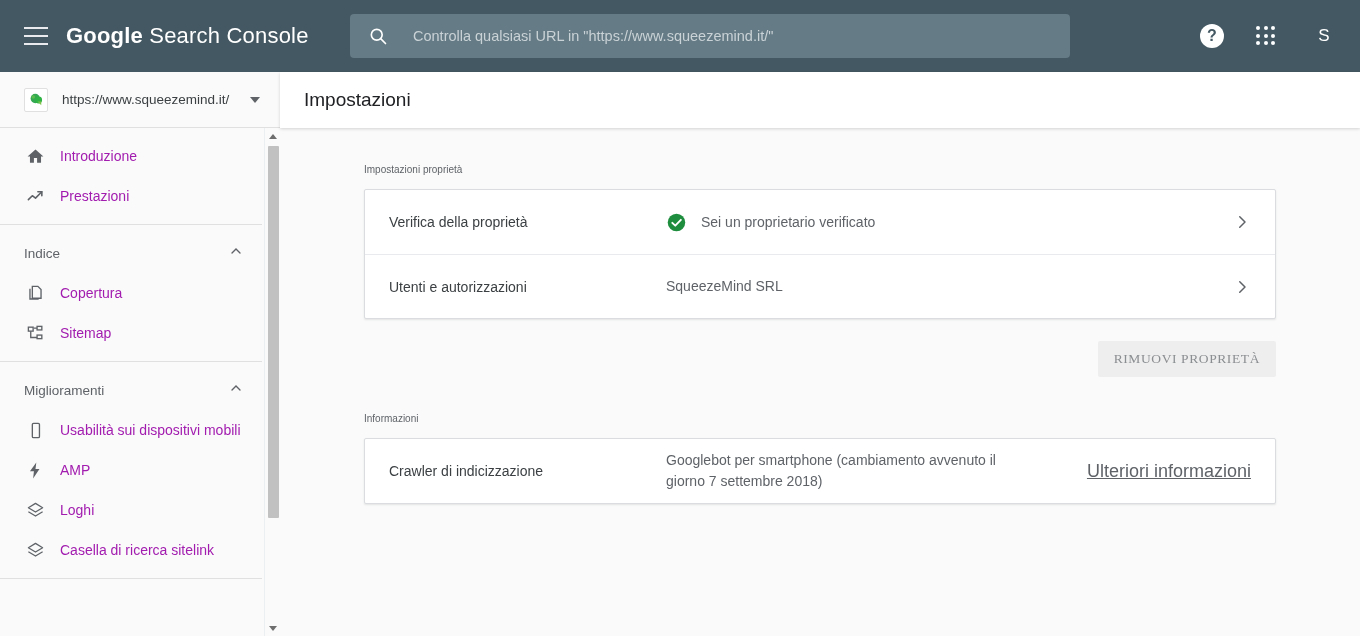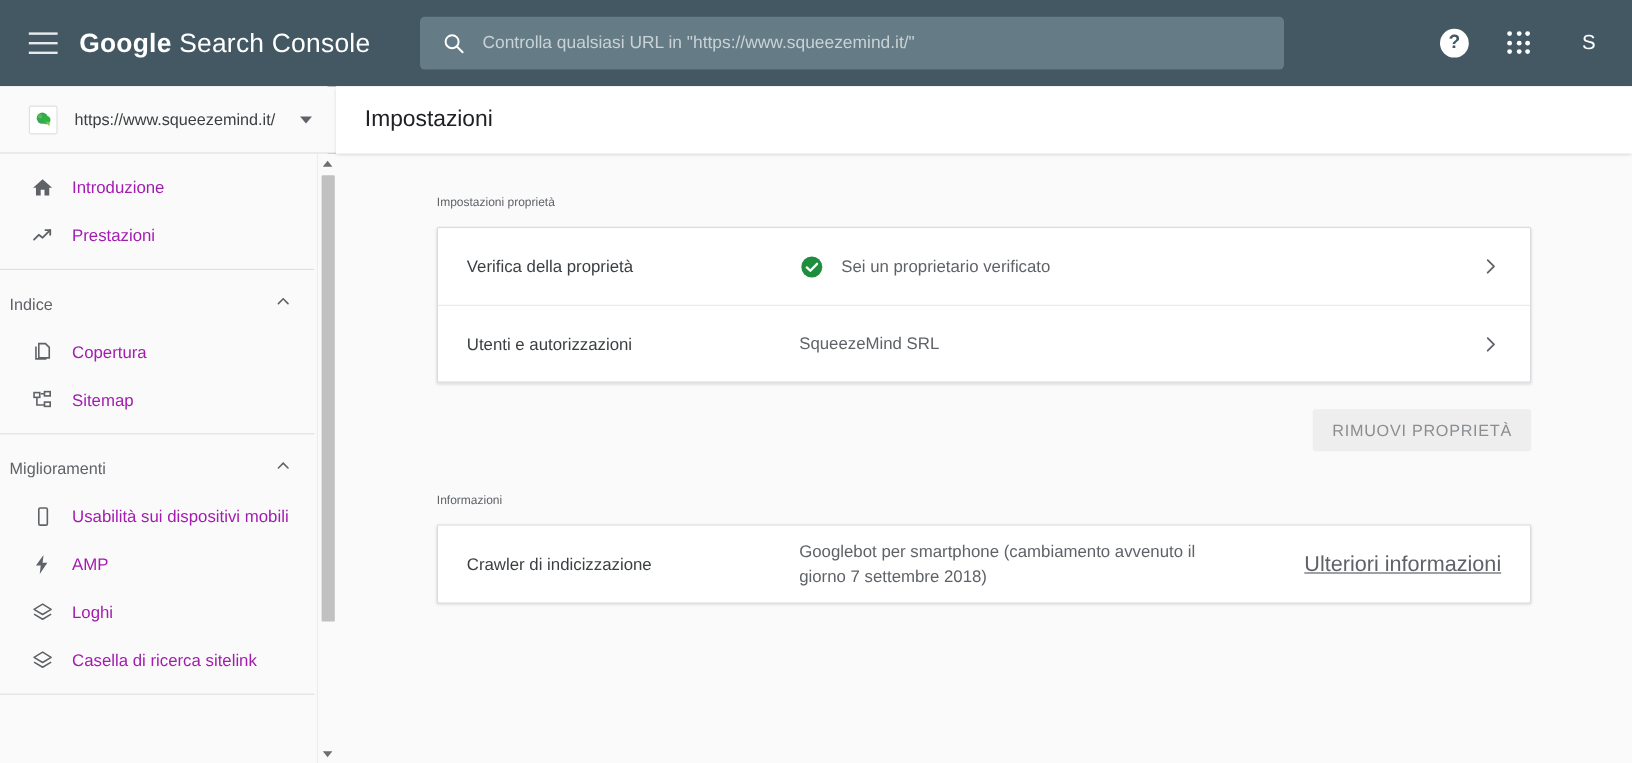--- a/index.html
+++ b/index.html
@@ -31,20 +31,21 @@
   .brand .g { font-weight: 700; }
   .brand .sc { font-weight: 400; }
 
   .search-wrap {
     position: absolute; left: 350px; top: 14px;
     width: 720px; height: 44px;
     background: #657b85;
     border-radius: 4px;
     display: flex; align-items: center;
     cursor: text;
+    gap: 11px;
   }
   .search-ico { margin-left: 18px; margin-right: 14px; display: flex; }
   .search-input {
     background: transparent; border: 0; outline: none;
     color: #ffffff; font-size: 14.5px;
     font-family: "Liberation Sans", sans-serif;
     width: 640px;
   }
   .search-input::placeholder { color: #c9d2d6; opacity: 1; }
 
@@ -114,21 +115,21 @@
     height: 40px; display: flex; align-items: center;
     cursor: pointer; padding-left: 24px;
   }
   .nav-ico { width: 22px; margin-right: 14px; display: flex; align-items: center; justify-content: center; flex: none; }
   .nav-label { font-size: 14px; color: #a21caf; white-space: nowrap; }
 
   .nav-divider { height: 1px; background: #e0e0e0; margin: 8px 0 0 0; width: 262px; }
 
   .nav-section {
     height: 40px; display: flex; align-items: center;
-    padding-left: 8px; padding-right: 18px;
+    padding-left: 24px; padding-right: 18px;
     cursor: pointer; margin-top: 8px;
   }
   .nav-section-label { font-size: 13.5px; color: #5f6368; flex: 1; }
 
   
   .sb-track {
     position: absolute; top: 0; right: 0;
     width: 16px; height: 508px;
     background: #fafafa; border-left: 1px solid #eceff1;
   }
@@ -174,21 +175,21 @@
   .check-ico { margin-right: 14px; display: flex; flex: none; }
   .row-value { font-size: 14px; color: #5f6368; line-height: 21px; max-width: 420px; }
   .row-link { font-size: 18px; color: #5f6368; text-decoration: underline; cursor: pointer; white-space: nowrap; margin-left: 18px; }
   .chev { margin-left: auto; display: flex; flex: none; }
 
   .btn-row { margin-left: 84px; width: 912px; display: flex; justify-content: flex-end; padding-top: 22px; }
   .btn-remove {
     background: #eeeeee; color: #8b8e91;
     border: 0; border-radius: 2px;
     font-size: 13.5px; letter-spacing: .6px;
-    font-family: Liberation Sans, sans-serif;
+    font-family: Liberation Serif, serif;
     padding: 10px 16px; cursor: default;
   }
   .gap-info { height: 36px; }
 </style>
 </head>
 <body>
 
 <div class="app-header">
   <div class="hamburger">
     <span></span>

